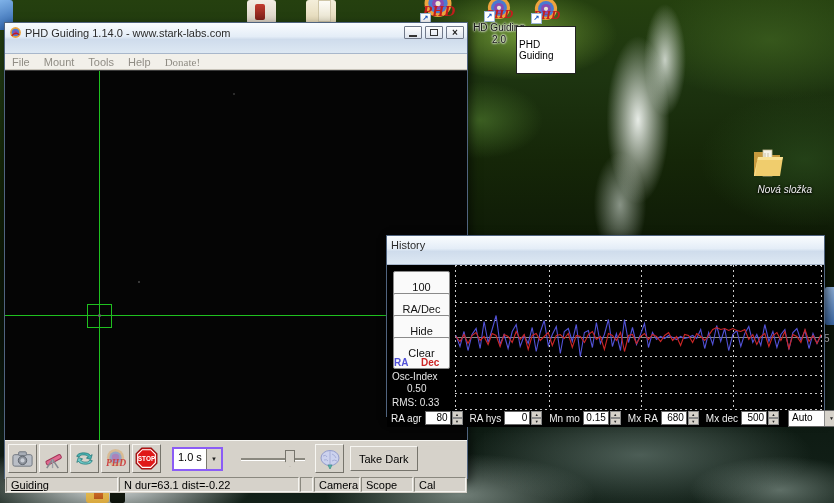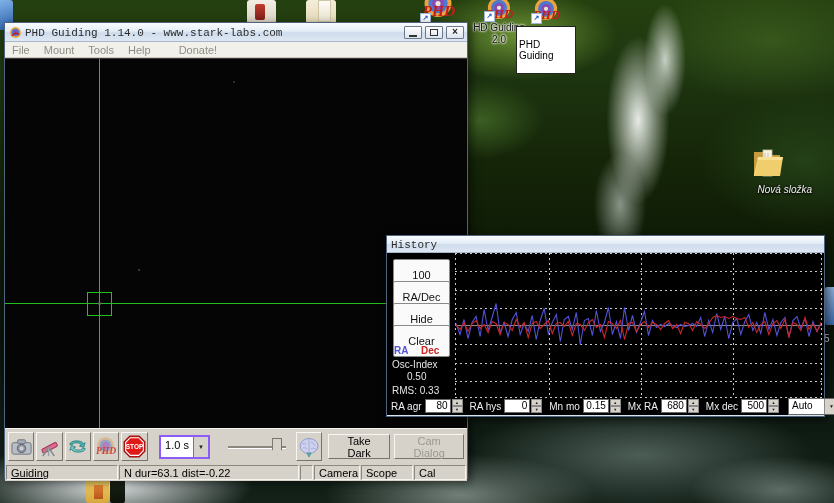--- a/index.html
+++ b/index.html
@@ -30,23 +30,23 @@
   .frag{position:absolute;border-radius:3px;}
   .shortcut-badge{position:absolute;left:0;bottom:0;width:9px;height:9px;background:#fff;
     border:1px solid #9db6d6;font-size:7px;line-height:8px;color:#1553c0;text-align:center;font-weight:bold;}
   .rename-box{background:#fff;border:1px solid #222;color:#000;font-size:10px;
     padding:12px 2px;line-height:11px;text-shadow:none;}
   .folder-label{font-size:10px;color:#f2f2f2;text-shadow:0 1px 2px #000,0 0 3px #000;text-align:right;font-style:italic;}
 
   
   .window{position:absolute;border:1px solid #50647f;background:#d9e4f1;
     box-shadow:3px 3px 9px rgba(0,0,0,.55);}
-  .titlebar{height:17px;display:flex;align-items:center;gap:3px;padding:1px 3px 0 4px;
+  .titlebar{height:17px;display:flex;align-items:center;gap:3px;padding:1px 3px 12px 4px;
     background:linear-gradient(#f9fcfe 0%,#e4edf7 45%,#cfdcec 55%,#dde8f3 100%);
-    border-bottom:1px solid #a8b7cb;font-size:11px;color:#2b2b2b;font-family:Liberation Mono, monospace;}
+    border-bottom:1px solid #a8b7cb;font-size:11px;color:#2b2b2b;}
   .tb-title{flex:1;white-space:nowrap;overflow:hidden;}
   .tb-btn{width:18px;height:13px;border:1px solid #70798a;border-radius:1px;
     background:linear-gradient(#fefefe,#dde4ee);display:flex;align-items:center;justify-content:center;
     font-size:10px;color:#222;font-weight:bold;line-height:10px;box-sizing:border-box;}
   .glyph-min{width:8px;height:2px;background:#333;margin-top:7px;}
   .glyph-max{width:8px;height:7px;border:1px solid #333;box-sizing:border-box;}
 
   
   .menubar{height:15px;display:flex;align-items:center;background:#f2f0ea;
     border-bottom:1px solid #c9c5bb;font-size:11px;color:#908d85;}
@@ -195,21 +195,21 @@
       <span class="tb-btn">
           <span>×</span>
         </span>
     </div>
 
     <div class="menubar">
       <span class="menu-item">File</span>
       <span class="menu-item">Mount</span>
       <span class="menu-item">Tools</span>
       <span class="menu-item">Help</span>
-      <span class="menu-item" style="margin-left:14px;">Donate!</span>
+      <span class="menu-item" style="font-family:Liberation Serif, serif;">Donate!</span>
     </div>
 
     <div id="star-canvas">
       <div class="cross-v" style="left:94px;"></div>
       <div class="cross-h" style="top:244px;"></div>
       <div class="lock-box" style="left:82px;top:233px;width:23px;height:22px;"></div>
       <div class="star-dot" style="left:93px;top:243px;width:3px;height:3px;background:#6a6a6a;"></div>
       <div class="star-dot" style="left:133px;top:210px;width:2px;height:2px;"></div>
       <div class="star-dot" style="left:228px;top:22px;width:2px;height:2px;background:#383838;"></div>
     </div>
@@ -262,21 +262,20 @@
       </div>
       <button class="tool-btn" style="margin-left:10px;">
         <svg width="24" height="24" viewBox="0 0 24 24">
           <ellipse cx="12" cy="11" rx="9" ry="7.5" fill="#ccd2ee" stroke="#939ccb"></ellipse>
           <path d="M12 4 L12 18" stroke="#a6aed6" stroke-width="1"></path>
           <path d="M5 9 Q8 7,9 10 M14 7 Q17 8,18 11 M6 13 Q9 12,10 14 M14 14 Q16 12,19 14" stroke="#a6aed6" stroke-width="1" fill="none"></path>
           <path d="M10 18 L12 22 L14 18 Z" fill="#57b8b0" stroke="#3a8a84" stroke-width="0.7"></path>
         </svg>
       </button>
       <button class="push-btn">Take Dark</button>
-      <button class="push-btn disabled">Cam Dialog</button>
     </div>
 
     <div class="statusbar">
       <span class="status-seg" style="width:112px;margin-left:1px;text-decoration:underline;">Guiding</span>
       <span class="status-seg" style="width:180px;">N dur=63.1 dist=-0.22</span>
       <span class="status-seg" style="width:13px;"></span>
       <span class="status-seg" style="width:46px;">Camera</span>
       <span class="status-seg" style="width:52px;">Scope</span>
       <span class="status-seg" style="flex:1;">Cal</span>
     </div>

